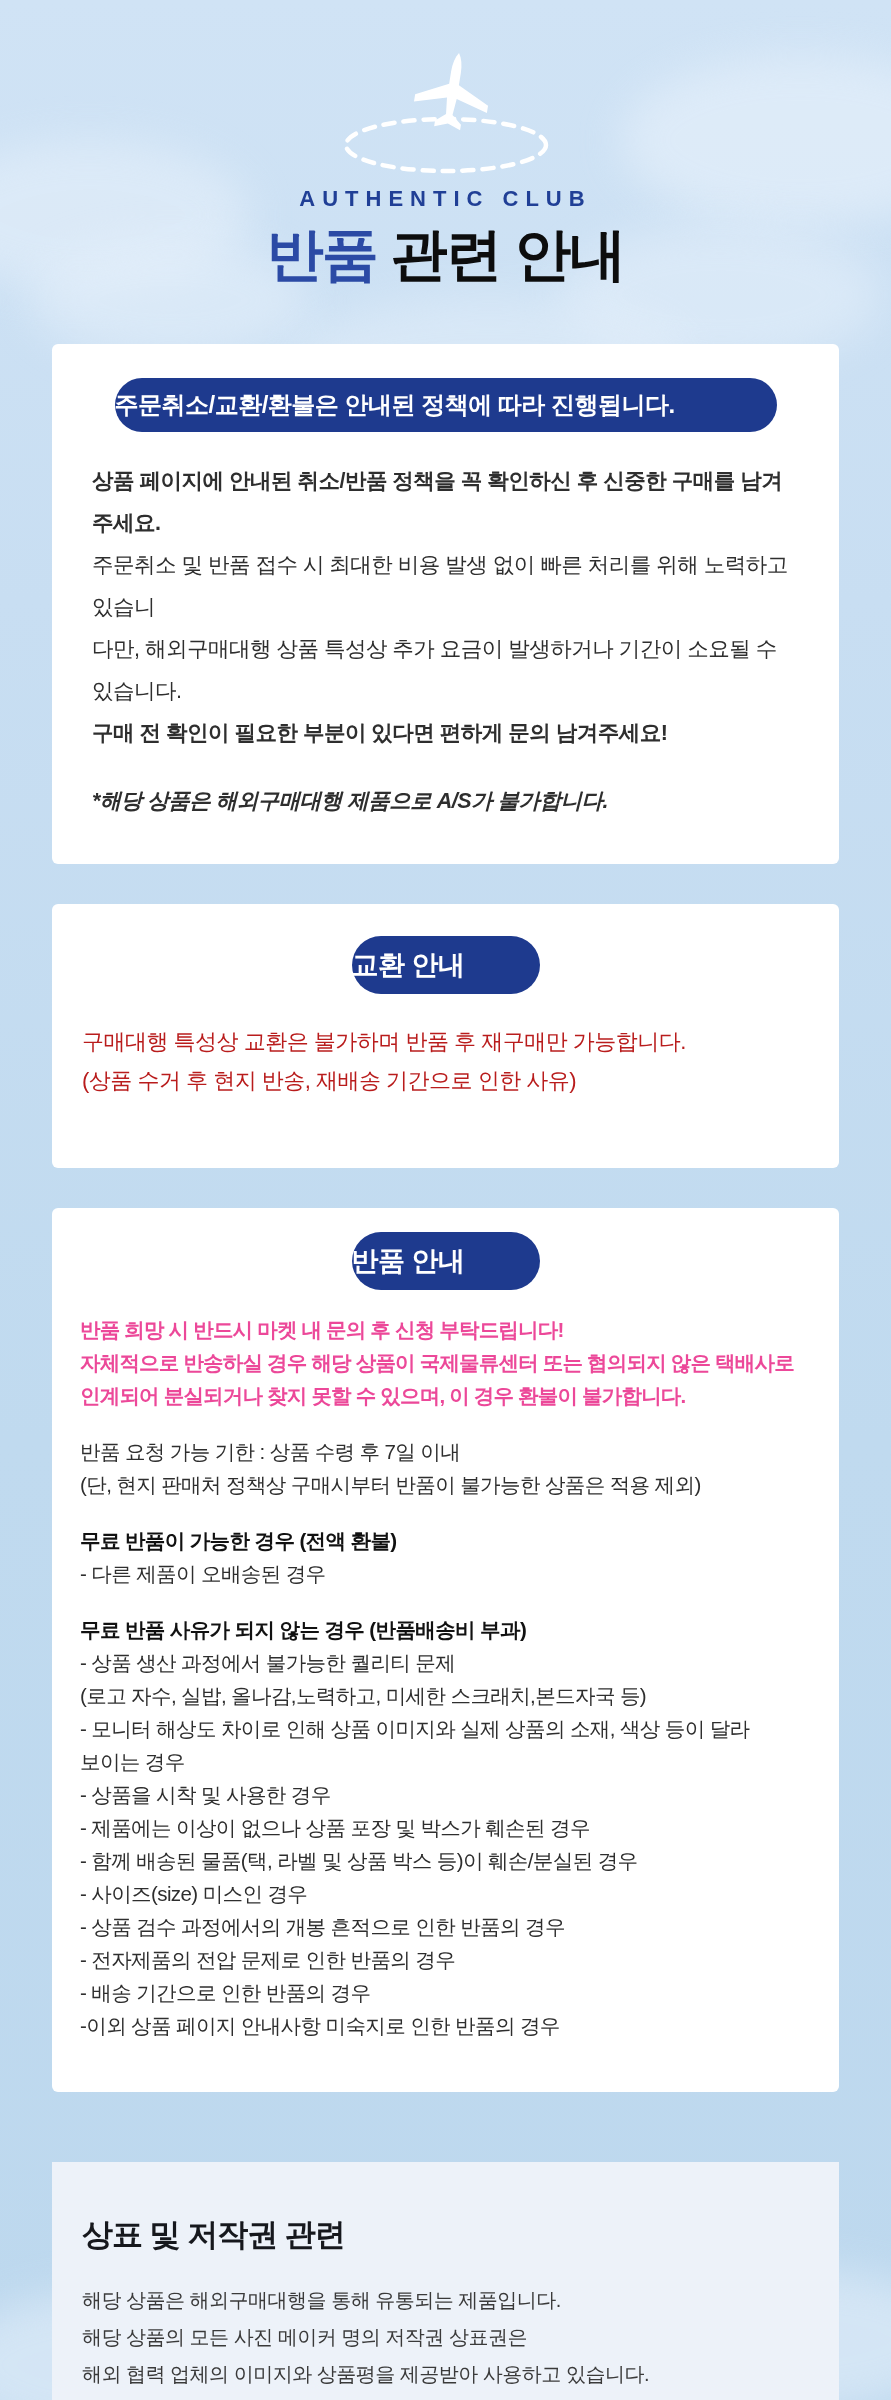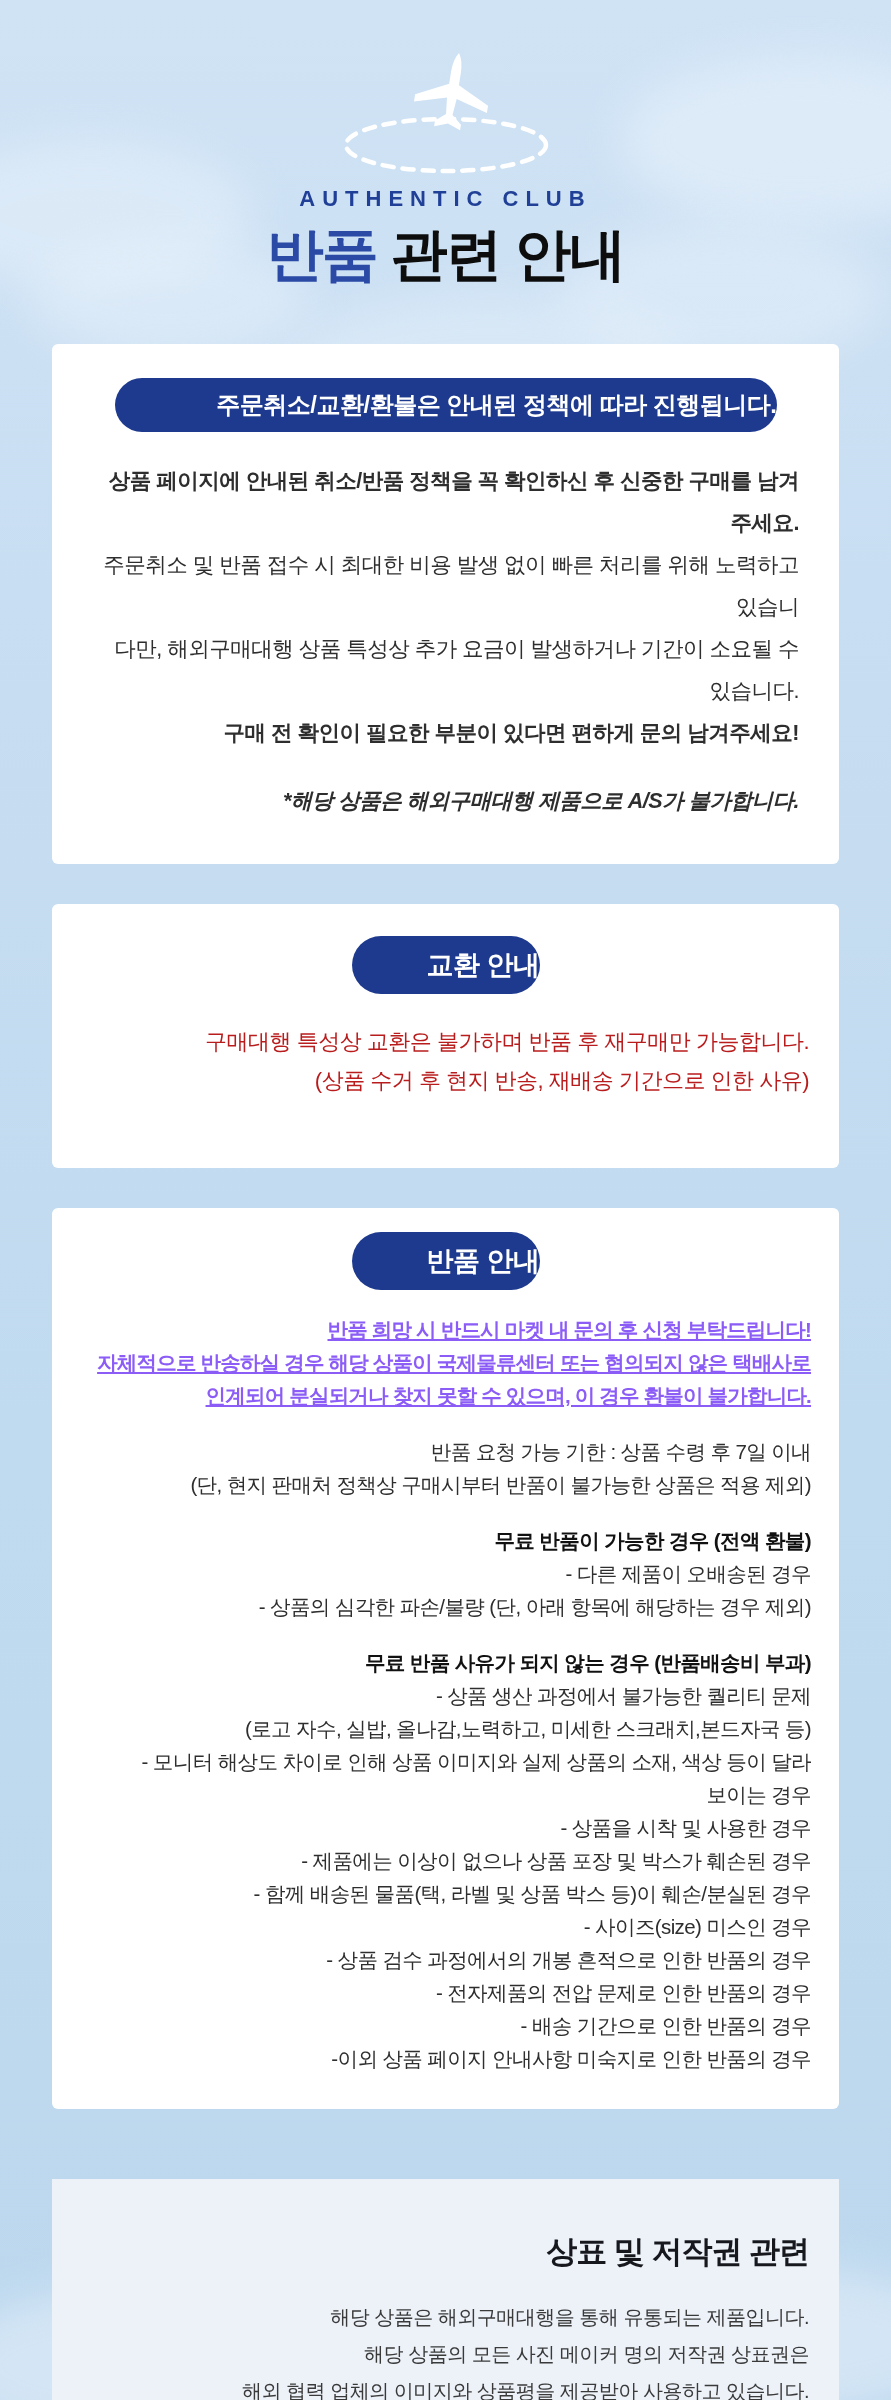--- a/index.html
+++ b/index.html
@@ -28,21 +28,21 @@
     color:#203f96;
   }
   .title {
     margin-top:10px; font-size:57px; font-weight:900; letter-spacing:-2px;
     color:#0d0d0d; line-height:1.15;
   }
   .title .hl { color:#2b4aa5; }
 
   .card {
     position:relative; width:787px; margin:0 auto; background:#ffffff;
-    border-radius:6px; text-align:right;
+    border-radius:6px; text-align:left;
   }
   .card-1 { margin-top:56px; padding:34px 40px 42px; }
   .pill {
     width:662px; margin:0 auto; background:#1e3a8e; color:#ffffff;
     font-size:24px; font-weight:700; line-height:54px; border-radius:32px;
     letter-spacing:-0.5px;
   }
   .card-1 p { font-size:21.5px; line-height:42px; color:#2e2e2e; letter-spacing:-0.5px; }
   .warning { margin-top:28px; color:#e5502b; font-weight:700; }
   .bold { font-weight:700; color:#141414; }
@@ -50,23 +50,23 @@
 
   .card-2 { margin-top:40px; padding:32px 30px 68px; }
   .badge {
     width:188px; margin:0 auto; background:#1e3a8e; color:#ffffff;
     font-size:27px; font-weight:700; line-height:58px; border-radius:32px;
     letter-spacing:-0.5px;
   }
   .card-2 p { font-size:22px; line-height:39px; color:#b91c1c; letter-spacing:-0.5px; }
   .card-2 p.first { margin-top:28px; }
 
-  .card-3 { margin-top:40px; padding:24px 28px 34px; }
+  .card-3 { margin-top:40px; padding:24px 28px 50px; }
   .blk { margin-top:23px; font-size:20.5px; line-height:33px; color:#2e2e2e; letter-spacing:-0.6px; }
-  .blk.strong { font-weight:700; color:#8b5cf6; letter-spacing:-0.8px;text-decoration:underline; }
+  .blk.strong { font-weight:700; color:#ec4899; letter-spacing:-0.8px; }
   .blk .sub-title { font-weight:700; color:#111111; }
   .card-3 .badge { margin-bottom:8px; }
 
   .card-4 {
     margin-top:70px; height:358px; background:#edf2f9; border-radius:0;
     padding:52px 30px 0;
   }
   .card-4 h2 { font-size:31px; font-weight:800; color:#16181d; letter-spacing:-1px; }
   .card-4 p { font-size:20px; line-height:37px; color:#3a3a3a; letter-spacing:-0.5px; }
   .card-4 p.first { margin-top:26px; }
@@ -125,21 +125,20 @@
     </div>
 
     <div class="blk">
       <p>반품 요청 가능 기한 : 상품 수령 후 7일 이내</p>
       <p>(단, 현지 판매처 정책상 구매시부터 반품이 불가능한 상품은 적용 제외)</p>
     </div>
 
     <div class="blk">
       <p class="sub-title">무료 반품이 가능한 경우 (전액 환불)</p>
       <p>-  다른 제품이 오배송된 경우</p>
-      <p>- 상품의 심각한 파손/불량 (단, 아래 항목에 해당하는 경우 제외)</p>
     </div>
 
     <div class="blk">
       <p class="sub-title">무료 반품 사유가 되지 않는 경우 (반품배송비 부과)</p>
       <p>- 상품 생산 과정에서 불가능한 퀄리티 문제</p>
       <p>(로고 자수, 실밥, 올나감,노력하고, 미세한 스크래치,본드자국 등)</p>
       <p>- 모니터 해상도 차이로 인해 상품 이미지와 실제 상품의 소재, 색상 등이 달라</p>
       <p>보이는 경우</p>
       <p>- 상품을 시착 및 사용한 경우</p>
       <p>- 제품에는 이상이 없으나 상품 포장 및 박스가 훼손된 경우</p>

